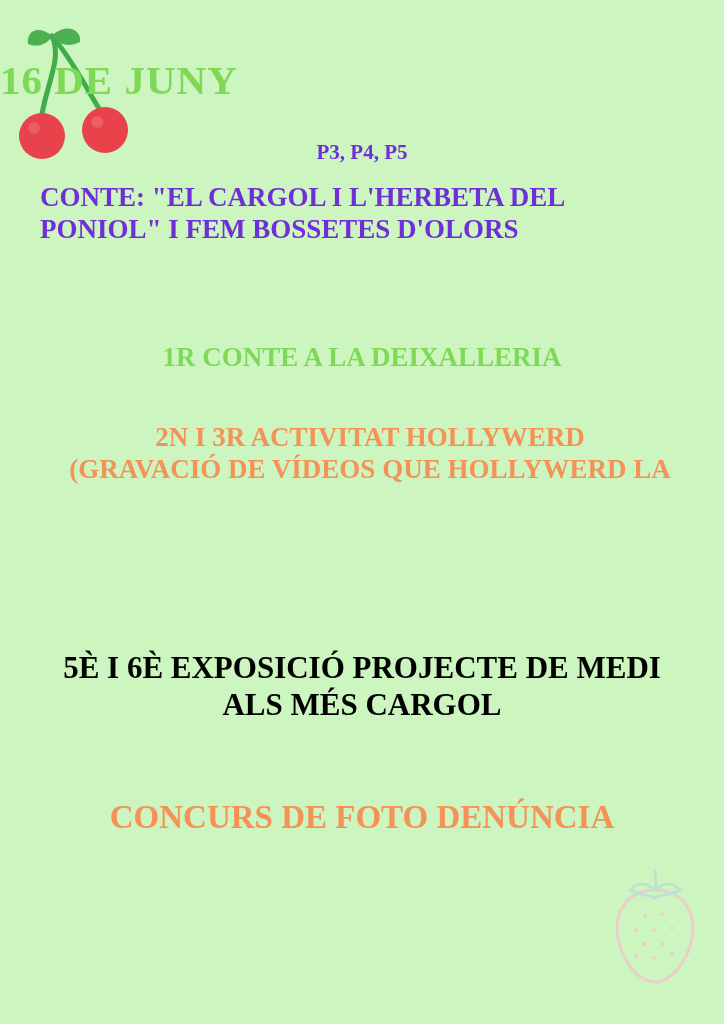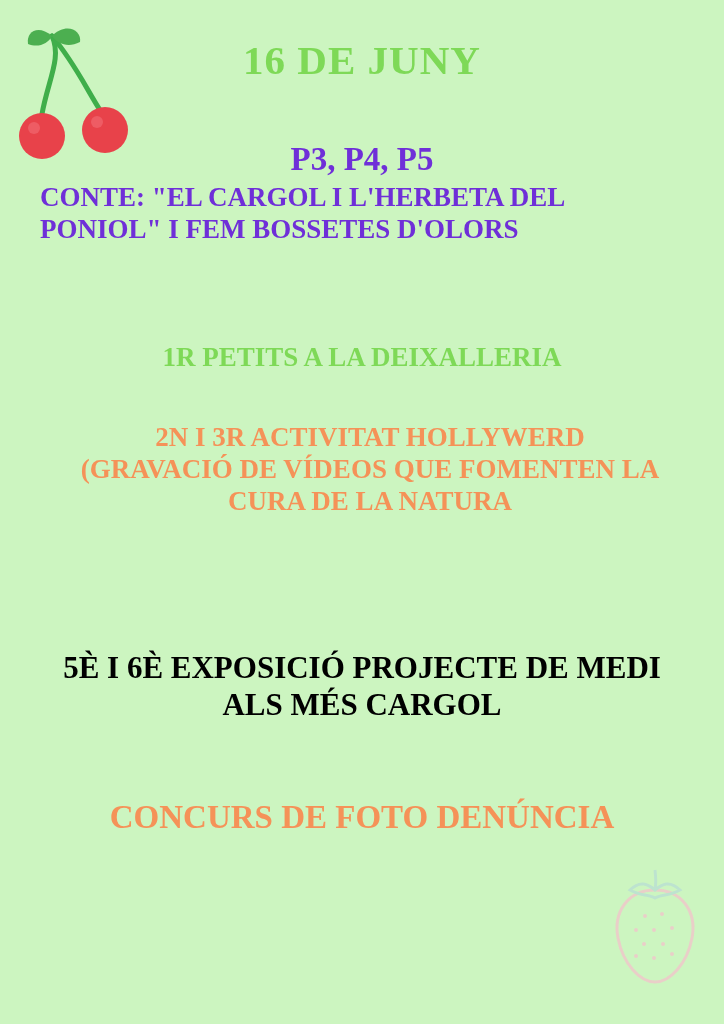--- a/index.html
+++ b/index.html
@@ -36,44 +36,44 @@
     right: 14px;
     bottom: 34px;
     width: 110px;
     height: 130px;
     opacity: .75;
   }
 
   
   .title {
     position: absolute;
-    top: 36px;
+    top: 56px;
     left: 0;
     width: 724px;
-    text-align: center;
+    text-align: left;
     color: #7ed957;
     font-size: 41px;
     font-weight: bold;
     letter-spacing: 1px;
   }
 
   .block {
     position: absolute;
     width: 724px;
     text-align: center;
     font-weight: bold;
     line-height: 1.18;
   }
 
   .purple { color: #6f2fd8; }
   .green  { color: #7ed957; }
   .orange { color: #f59258; }
   .black  { color: #000000; }
 
-  .b-level      { top: 140px; font-size: 33px; }
+  .b-level      { top: 140px; font-size: 21px; }
   .b-conte      { top: 182px; font-size: 27px; padding: 0 40px; width: 644px; text-align: left; }
   .b-visita     { top: 342px; font-size: 27px; }
   .b-hollywerd  { top: 422px; font-size: 27px; padding: 0 32px; width: 676px; }
   .b-exposicio  { top: 650px; font-size: 31px; padding: 0 20px; width: 684px; }
   .b-concurs    { top: 798px; font-size: 33px; }
 
   .line { display: block; }
 </style>
 </head>
 <body>
@@ -114,27 +114,26 @@
   <div class="block purple b-level">
     <span class="line">P3, P4, P5</span>
   </div>
 
   <div class="block purple b-conte">
     <span class="line">CONTE: "EL CARGOL I L'HERBETA DEL</span>
     <span class="line">PONIOL" I FEM BOSSETES D'OLORS</span>
   </div>
 
   <div class="block green b-visita">
-    <span class="line">1R PETITS A LA DEIXALLERIA</span>
+    <span class="line">1R CONTE A LA DEIXALLERIA</span>
   </div>
 
   <div class="block orange b-hollywerd">
     <span class="line">2N  I 3R ACTIVITAT HOLLYWERD</span>
-    <span class="line">(GRAVACIÓ DE VÍDEOS QUE FOMENTEN LA</span>
-    <span class="line">CURA DE LA NATURA</span>
+    <span class="line">(GRAVACIÓ DE VÍDEOS QUE HOLLYWERD LA</span>
   </div>
 
   <div class="block black b-exposicio">
     <span class="line">5È I 6È  EXPOSICIÓ PROJECTE DE MEDI</span>
     <span class="line">ALS MÉS CARGOL</span>
   </div>
 
   <div class="block orange b-concurs">
     <span class="line">CONCURS DE FOTO DENÚNCIA</span>
   </div>

